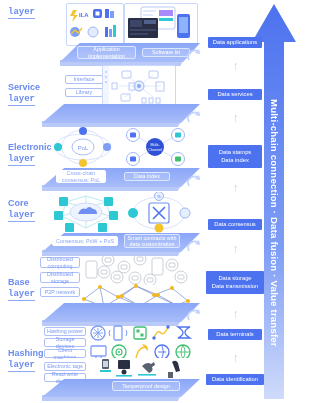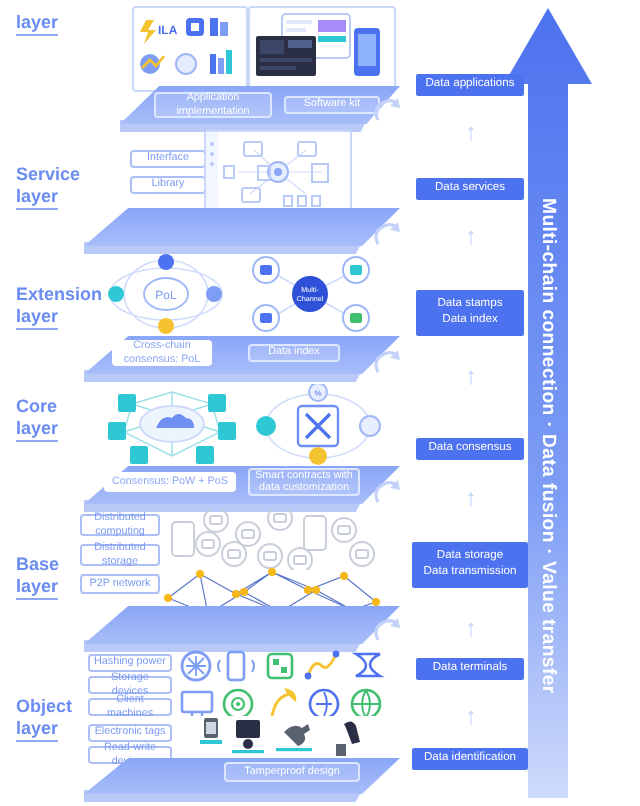--- a/index.html
+++ b/index.html
@@ -10,21 +10,21 @@
     overflow:hidden;
     position:relative;
   }
   #stage{position:absolute;left:0;top:0;width:300px;height:403px;}
 
   
   .layer-name{
     position:absolute;left:8px;width:58px;
     color:#6b8cf0;font-size:9px;line-height:11px;font-weight:600;
   }
-  .layer-name .l2{border-bottom:1px solid #8fa8f5;display:inline-block;}
+  .layer-name .l2{border-bottom:1px solid #8fa8f5;display:inline-block;font-family:Liberation Mono, monospace;}
 
   
   .slab{position:absolute;}
   .slab .top{
     position:absolute;left:0;top:0;width:100%;height:100%;
     background:linear-gradient(180deg,#8aa6f7 0%,#a8bdf9 100%);
     clip-path:polygon(14% 0%,100% 0%,88% 100%,0% 100%);
   }
   .slab .side{
     position:absolute;left:0;bottom:-4px;width:100%;height:6px;
@@ -89,30 +89,30 @@
     <div class="arrowtext">Multi-chain connection · Data fusion · Value transfer</div>
   </div>
 
   <div class="layer-name" style="top:6px">
     <div class="l2">layer</div>
   </div>
   <div class="layer-name" style="top:82px">
     <div>Service</div><div class="l2">layer</div>
   </div>
   <div class="layer-name" style="top:142px">
-    <div>Extension</div><div class="l2">layer</div>
+    <div>Electronic</div><div class="l2">layer</div>
   </div>
   <div class="layer-name" style="top:198px">
     <div>Core</div><div class="l2">layer</div>
   </div>
   <div class="layer-name" style="top:277px">
     <div>Base</div><div class="l2">layer</div>
   </div>
   <div class="layer-name" style="top:348px">
-    <div>Object</div><div class="l2">layer</div>
+    <div>Hashing</div><div class="l2">layer</div>
   </div>
 
   <div class="panel" style="left:66px;top:3px;width:56px;height:41px;">
     <svg width="54" height="39" viewBox="0 0 54 39">
       <g>
         <path d="M6 6 l4 0 -3 5 4 0 -6 7 2-6 -4 0 z" fill="#f5c330"></path>
         <text x="12" y="13" font-size="6" font-family="Liberation Sans" font-weight="bold" fill="#4d72ef">ILA</text>
         <rect x="26" y="5" width="9" height="9" rx="2" fill="#4d72ef"></rect>
         <rect x="28.5" y="7.5" width="4" height="4" fill="#ffffff"></rect>
         <rect x="38" y="5" width="4" height="9" fill="#4d72ef"></rect>

